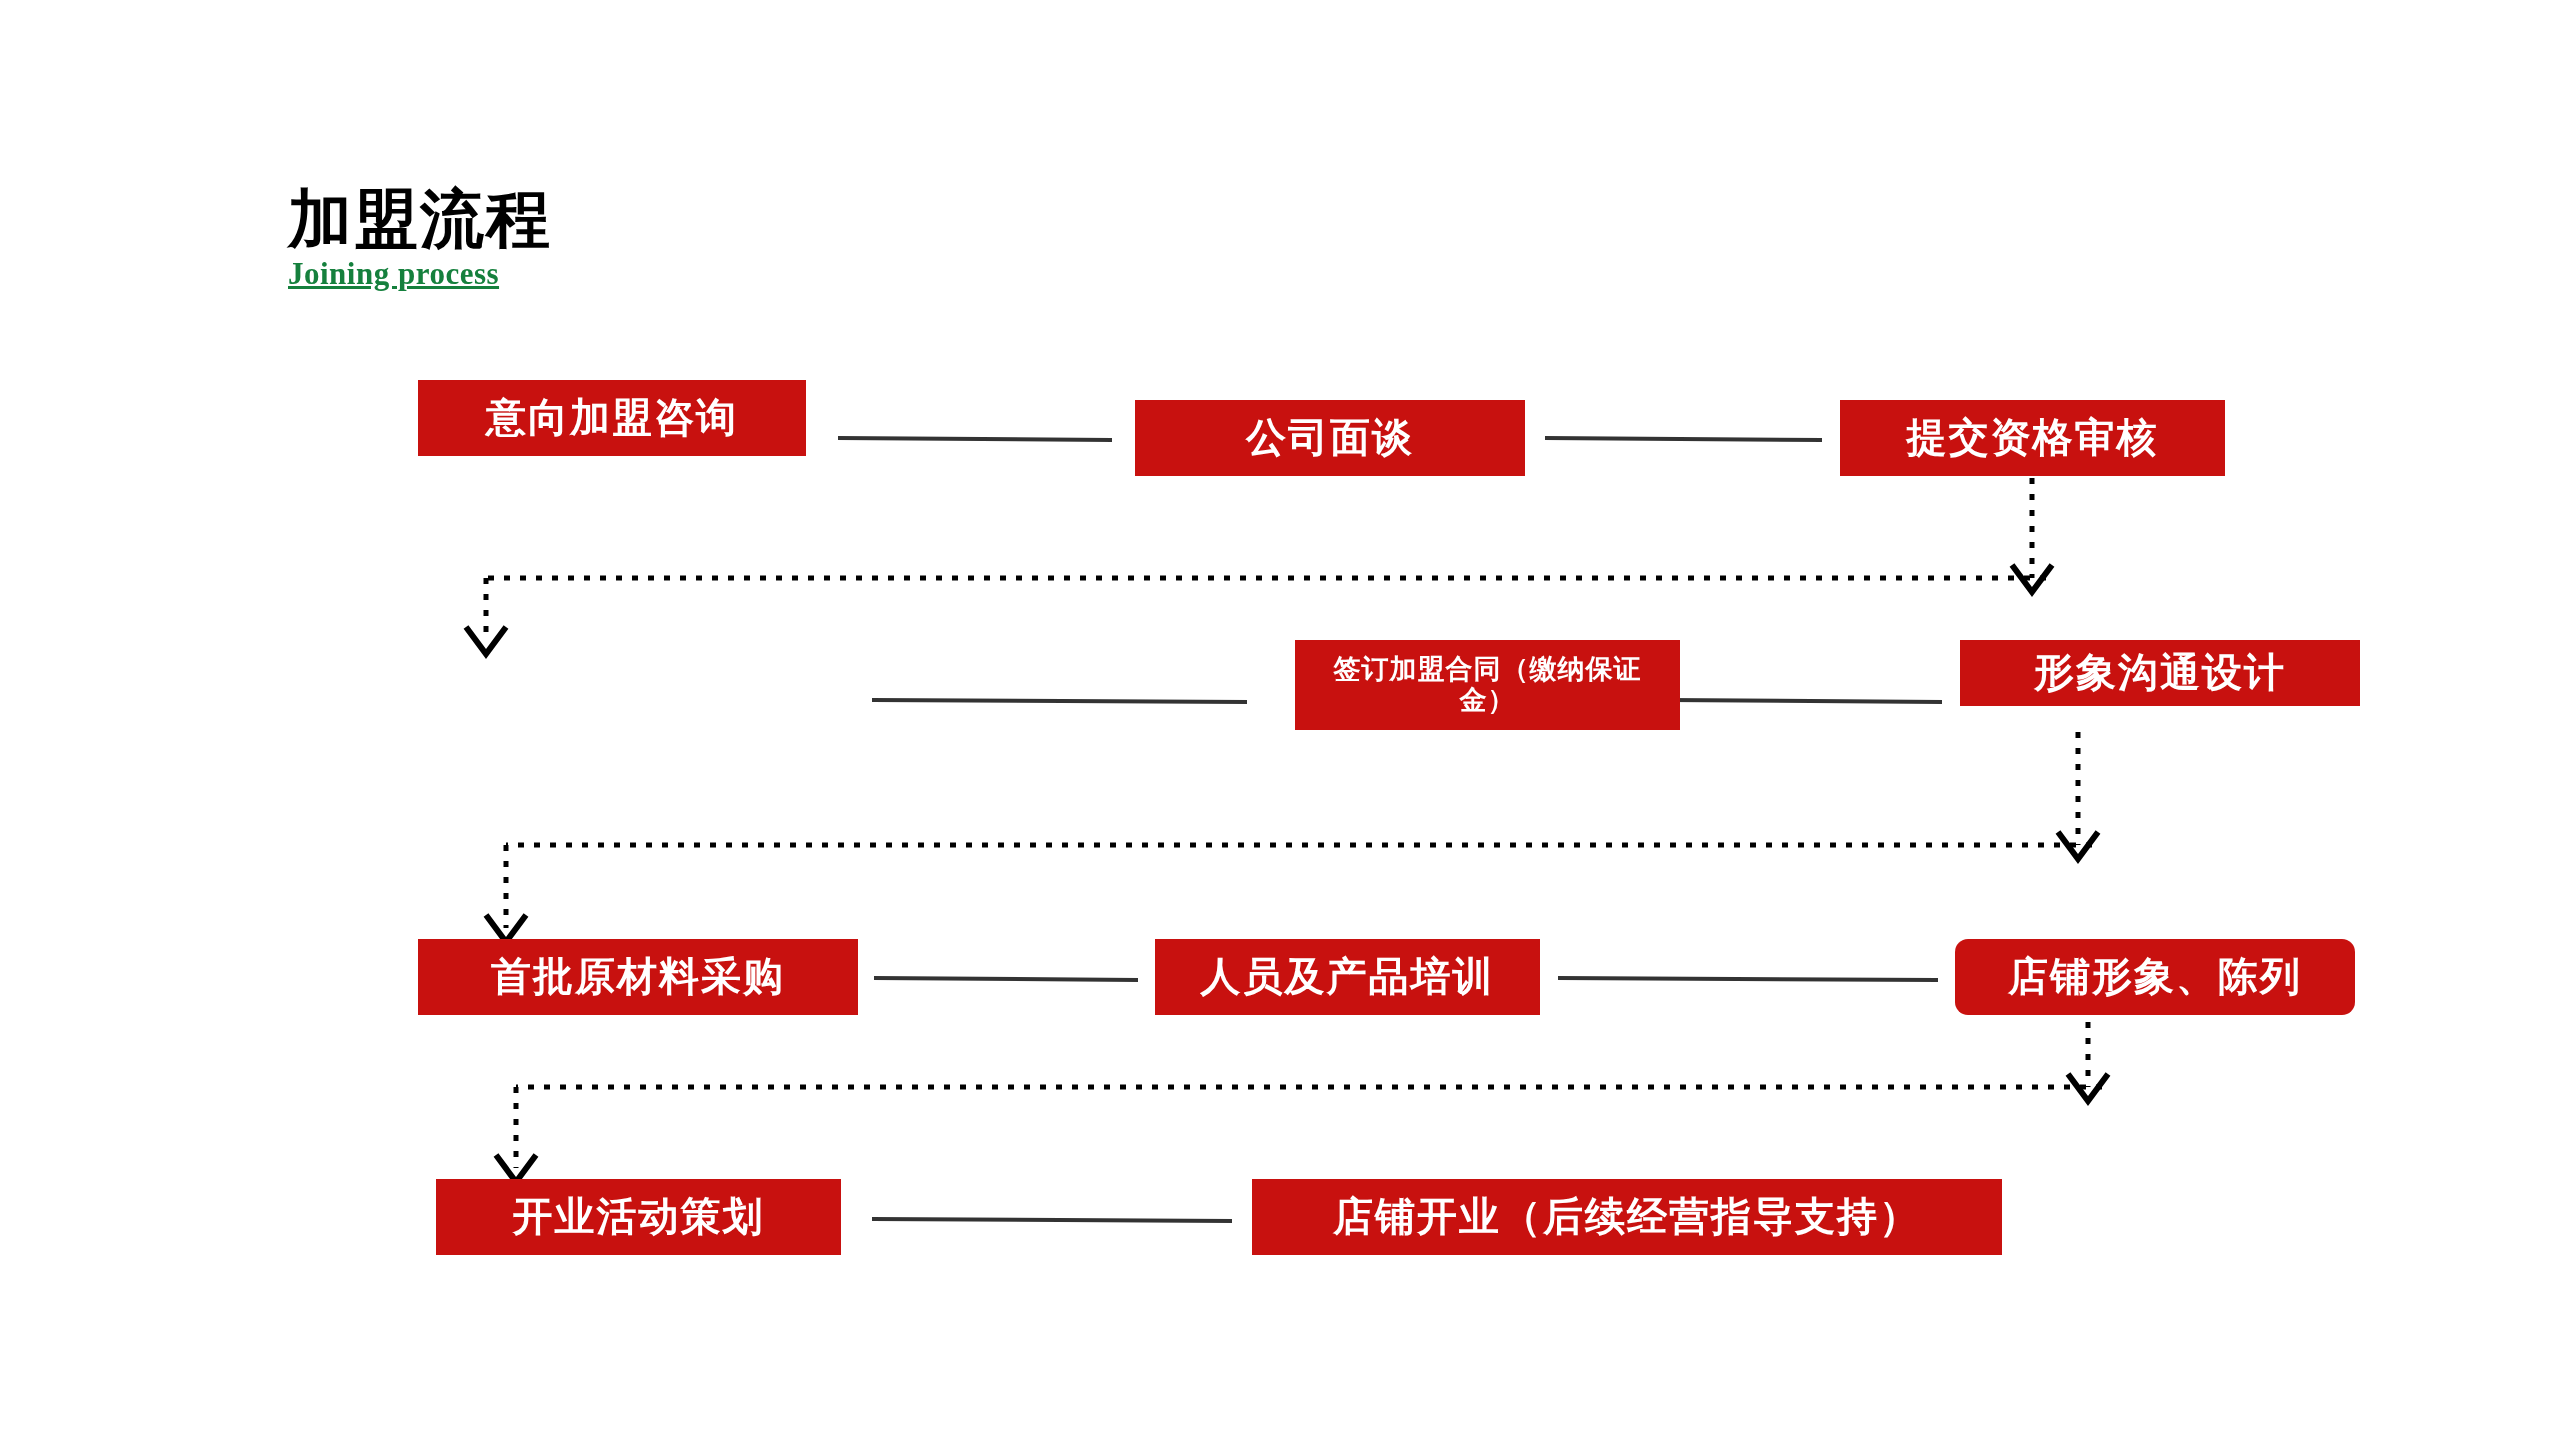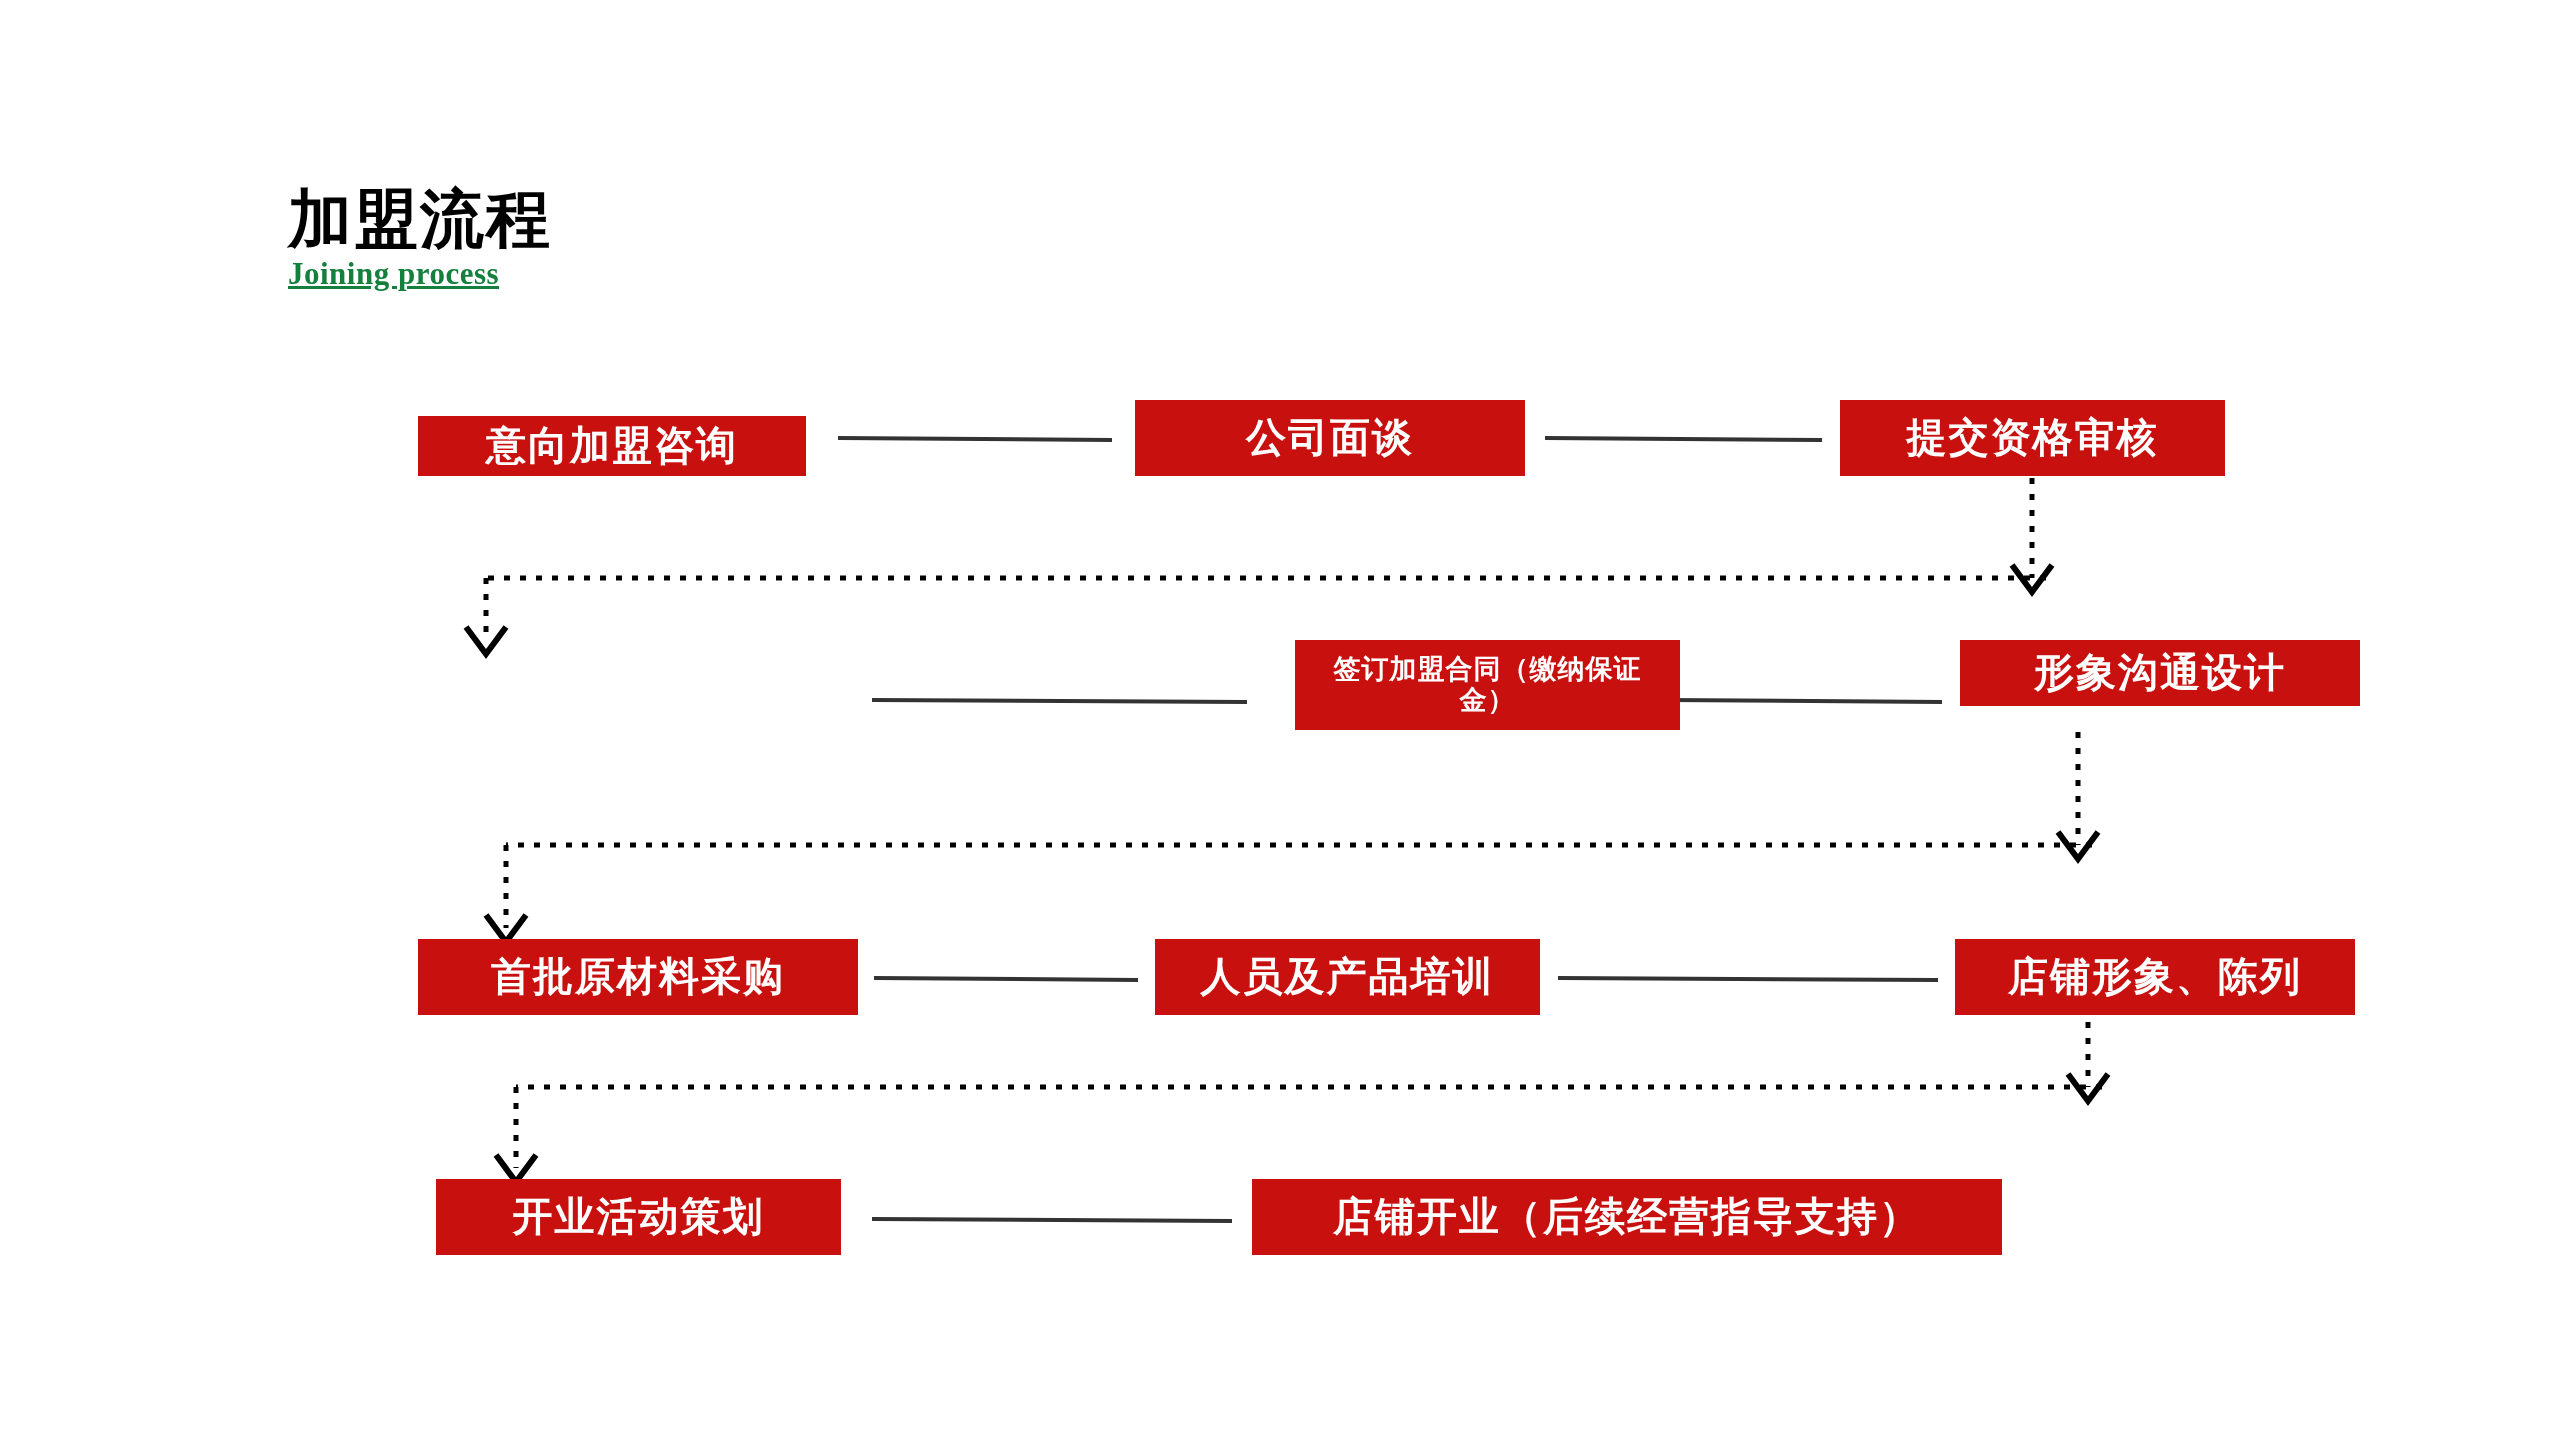--- a/index.html
+++ b/index.html
@@ -89,27 +89,27 @@
       <path d="M 2088 1022 L 2088 1087" stroke="#000000" stroke-width="5" stroke-dasharray="6,10" fill="none" stroke-linecap="butt"></path>
       <path d="M 2102 1087 L 516 1087" stroke="#000000" stroke-width="5" stroke-dasharray="6,10" fill="none" stroke-linecap="butt"></path>
       <path d="M 516 1087 L 516 1168" stroke="#000000" stroke-width="5" stroke-dasharray="6,10" fill="none" stroke-linecap="butt"></path>
       <polyline points="2068,1074 2088,1101 2108,1074" stroke="#000000" stroke-width="6" fill="none"></polyline>
       <polyline points="496,1155 516,1182 536,1155" stroke="#000000" stroke-width="6" fill="none"></polyline>
     </g>
 
     <line x1="872" y1="1219" x2="1232" y2="1221" stroke="#333333" stroke-width="4"></line>
   </svg>
 
-  <div class="node big" style="left:418px;top:416px;width:388px;height:60px;">意向加盟咨询</div>
+  <div class="node big" style="left:418px;top:380px;width:388px;height:76px;">意向加盟咨询</div>
   <div class="node big" style="left:1135px;top:400px;width:390px;height:76px;">公司面谈</div>
   <div class="node big" style="left:1840px;top:400px;width:385px;height:76px;">提交资格审核</div>
 
   <div class="node small" style="left:1295px;top:640px;width:385px;height:90px;padding:0 14px;">签订加盟合同（缴纳保证金）</div>
   <div class="node big" style="left:1960px;top:640px;width:400px;height:66px;">形象沟通设计</div>
 
   <div class="node big" style="left:418px;top:939px;width:440px;height:76px;">首批原材料采购</div>
   <div class="node big" style="left:1155px;top:939px;width:385px;height:76px;">人员及产品培训</div>
-  <div class="node big" style="left:1955px;top:939px;width:400px;height:76px;">店铺形象、陈列</div>
+  <div class="node big" style="left:1955px;top:939px;width:400px;height:76px;border-radius:13px;">店铺形象、陈列</div>
 
   <div class="node big" style="left:436px;top:1179px;width:405px;height:76px;">开业活动策划</div>
   <div class="node big" style="left:1252px;top:1179px;width:750px;height:76px;">店铺开业（后续经营指导支持）</div>
 
 </div>
 
 </body></html>

